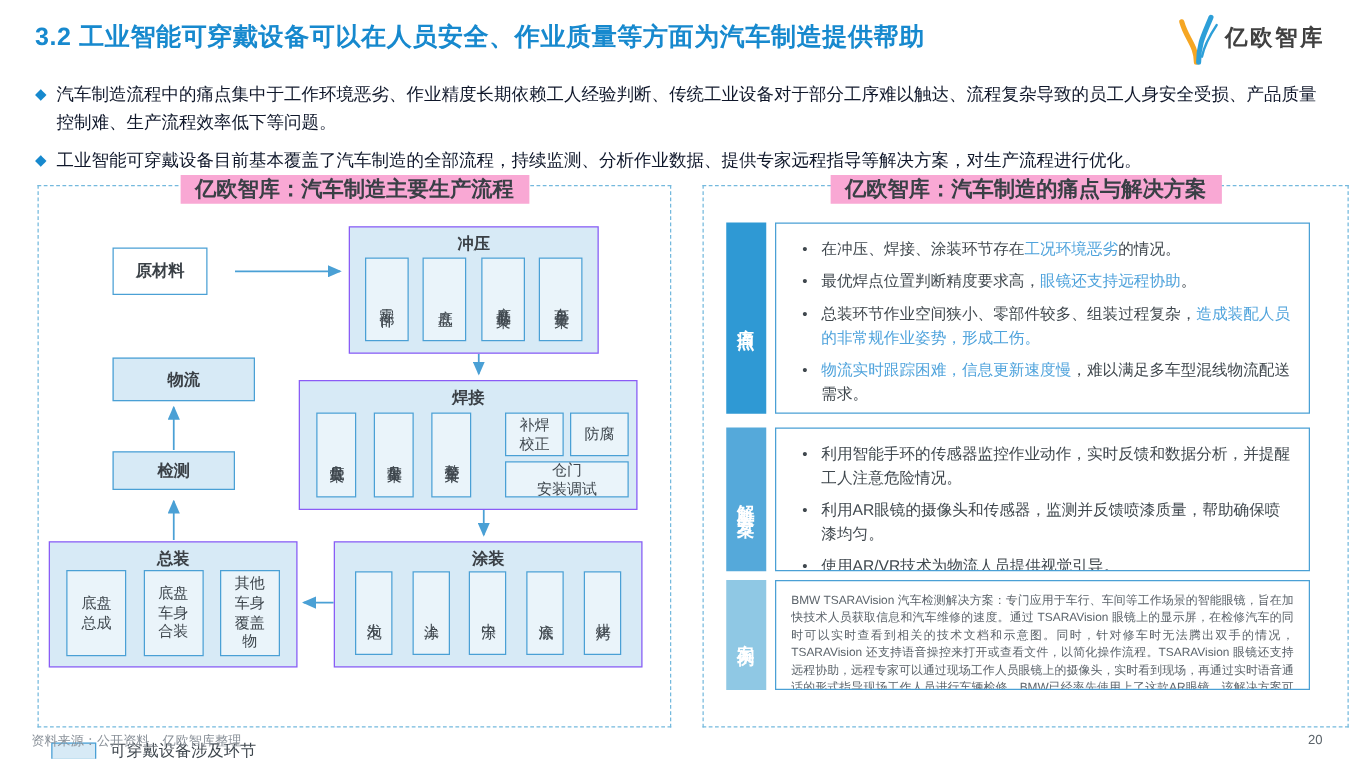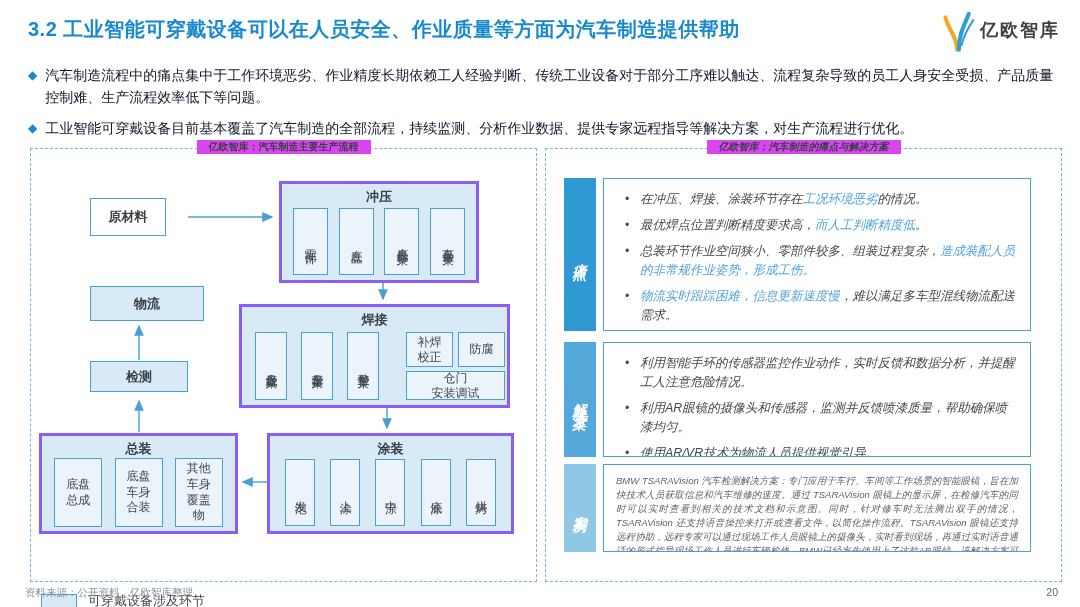--- a/index.html
+++ b/index.html
@@ -17,36 +17,36 @@
   .logo { position:absolute; right:20px; top:8px; display:flex; align-items:center; gap:4px; }
   .logo-text { font-size:18px; color:#404040; font-weight:700; letter-spacing:2px; }
   
   .intro { position:absolute; left:28px; top:64px; width:1032px; }
   .intro-row { display:flex; margin-bottom:9px; }
   .diamond { color:#1789ce; font-size:12px; line-height:22px; margin-right:8px; flex:0 0 auto; }
   .intro-row p { font-size:14px; line-height:22px; color:#0f172a; }
   
   .panel { position:absolute; border:1px dashed #74b9dd; }
   .panel-left  { left:30px;  top:148px; width:507px; height:434px; }
-  .panel-right { left:545px; top:148px; width:517px; height:434px;font-style:italic; }
+  .panel-right { left:562px; top:148px; width:517px; height:434px; }
   .panel-title {
     position:absolute; top:-9px; left:50%; transform:translateX(-50%);
-    background:#d946ef; padding:0 12px; white-space:nowrap;
-    font-size:10px; font-weight:bold; color:#393f45;
+    background:#f9a8d4; padding:0 12px; white-space:nowrap;
+    font-size:17px; font-weight:bold; color:#393f45;
   }
   
   .flow { position:absolute; inset:0; }
   .fnode {
     position:absolute; border:1px solid #4aa0d5; display:flex;
     align-items:center; justify-content:center;
     font-size:13px; font-weight:bold; color:#3a4046;
   }
   .fill-white { background:#ffffff; }
   .fill-blue  { background:#d7eaf6; }
-  .fgroup { position:absolute; background:#d7eaf6; border:3px solid #8b5cf6; }
+  .fgroup { position:absolute; background:#d7eaf6; border:1px solid #8b5cf6; }
   .fgroup-title { text-align:center; padding-top:4px; font-size:13px; font-weight:bold; color:#3a4046; }
   .fitems { position:absolute; left:0; right:0; display:flex; justify-content:space-evenly; }
   .fitem {
     background:#eaf4fa; border:1px solid #4aa0d5; color:#3f474e;
     display:flex; align-items:center; justify-content:center;
     font-size:12px; font-weight:normal;
   }
   .v .fitem { writing-mode:vertical-rl; text-orientation:upright; letter-spacing:2px; }
   .stamp-items { top:24px; } .stamp-items .fitem { width:35px; height:67px; }
   .weld-items  { position:absolute; left:13px; top:25px; display:flex; gap:14px; }
@@ -195,21 +195,21 @@
   <div class="sec-row row-pain">
     <div class="sec-bar bar-pain">痛点</div>
     <div class="sec-box">
       <ul class="blist">
           <li>
             <span class="blt">•</span>
             <span class="btx"><span>在冲压、焊接、涂装环节存在</span><span class="hl">工况环境恶劣</span><span>的情况。</span></span>
           </li>
           <li>
             <span class="blt">•</span>
-            <span class="btx"><span>最优焊点位置判断精度要求高，</span><span class="hl">而人工判断精度低</span><span>。</span></span>
+            <span class="btx"><span>最优焊点位置判断精度要求高，</span><span class="hl">眼镜还支持远程协助</span><span>。</span></span>
           </li>
           <li>
             <span class="blt">•</span>
             <span class="btx"><span>总装环节作业空间狭小、零部件较多、组装过程复杂，</span><span class="hl">造成装配人员的非常规作业姿势，形成工伤。</span></span>
           </li>
           <li>
             <span class="blt">•</span>
             <span class="btx"><span class="hl">物流实时跟踪困难，信息更新速度慢</span><span>，难以满足多车型混线物流配送需求。</span></span>
           </li>
         </ul>

